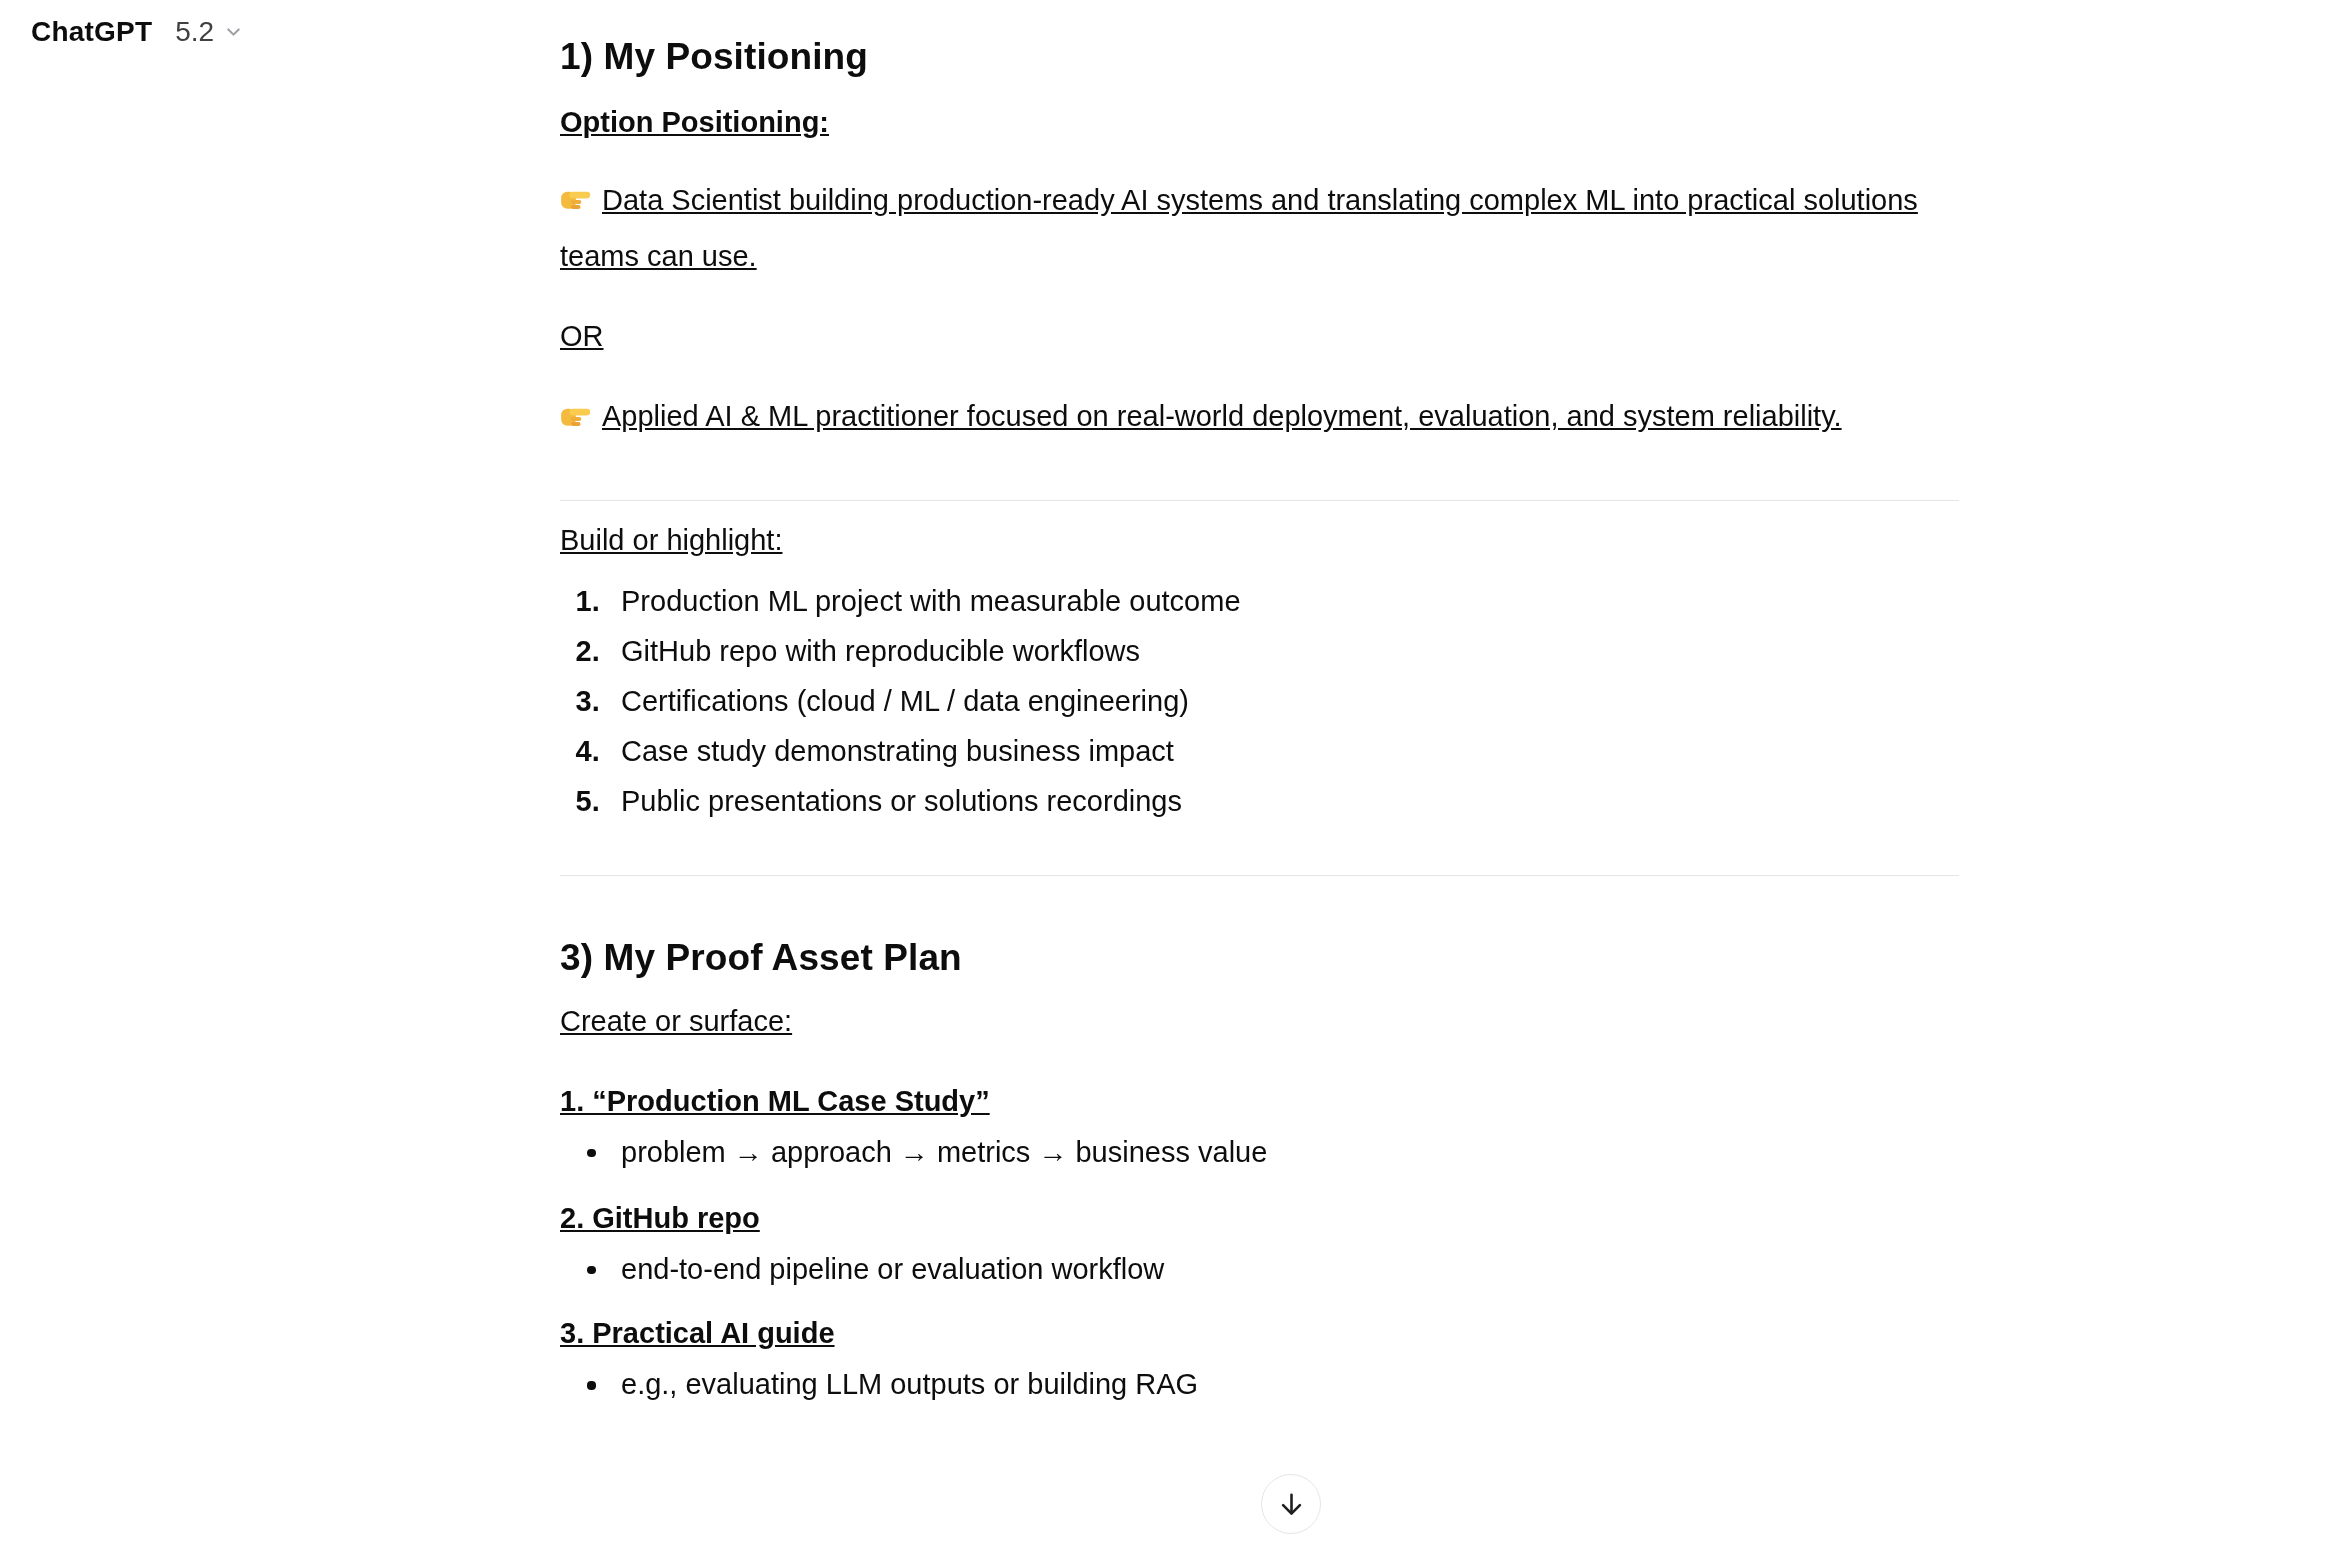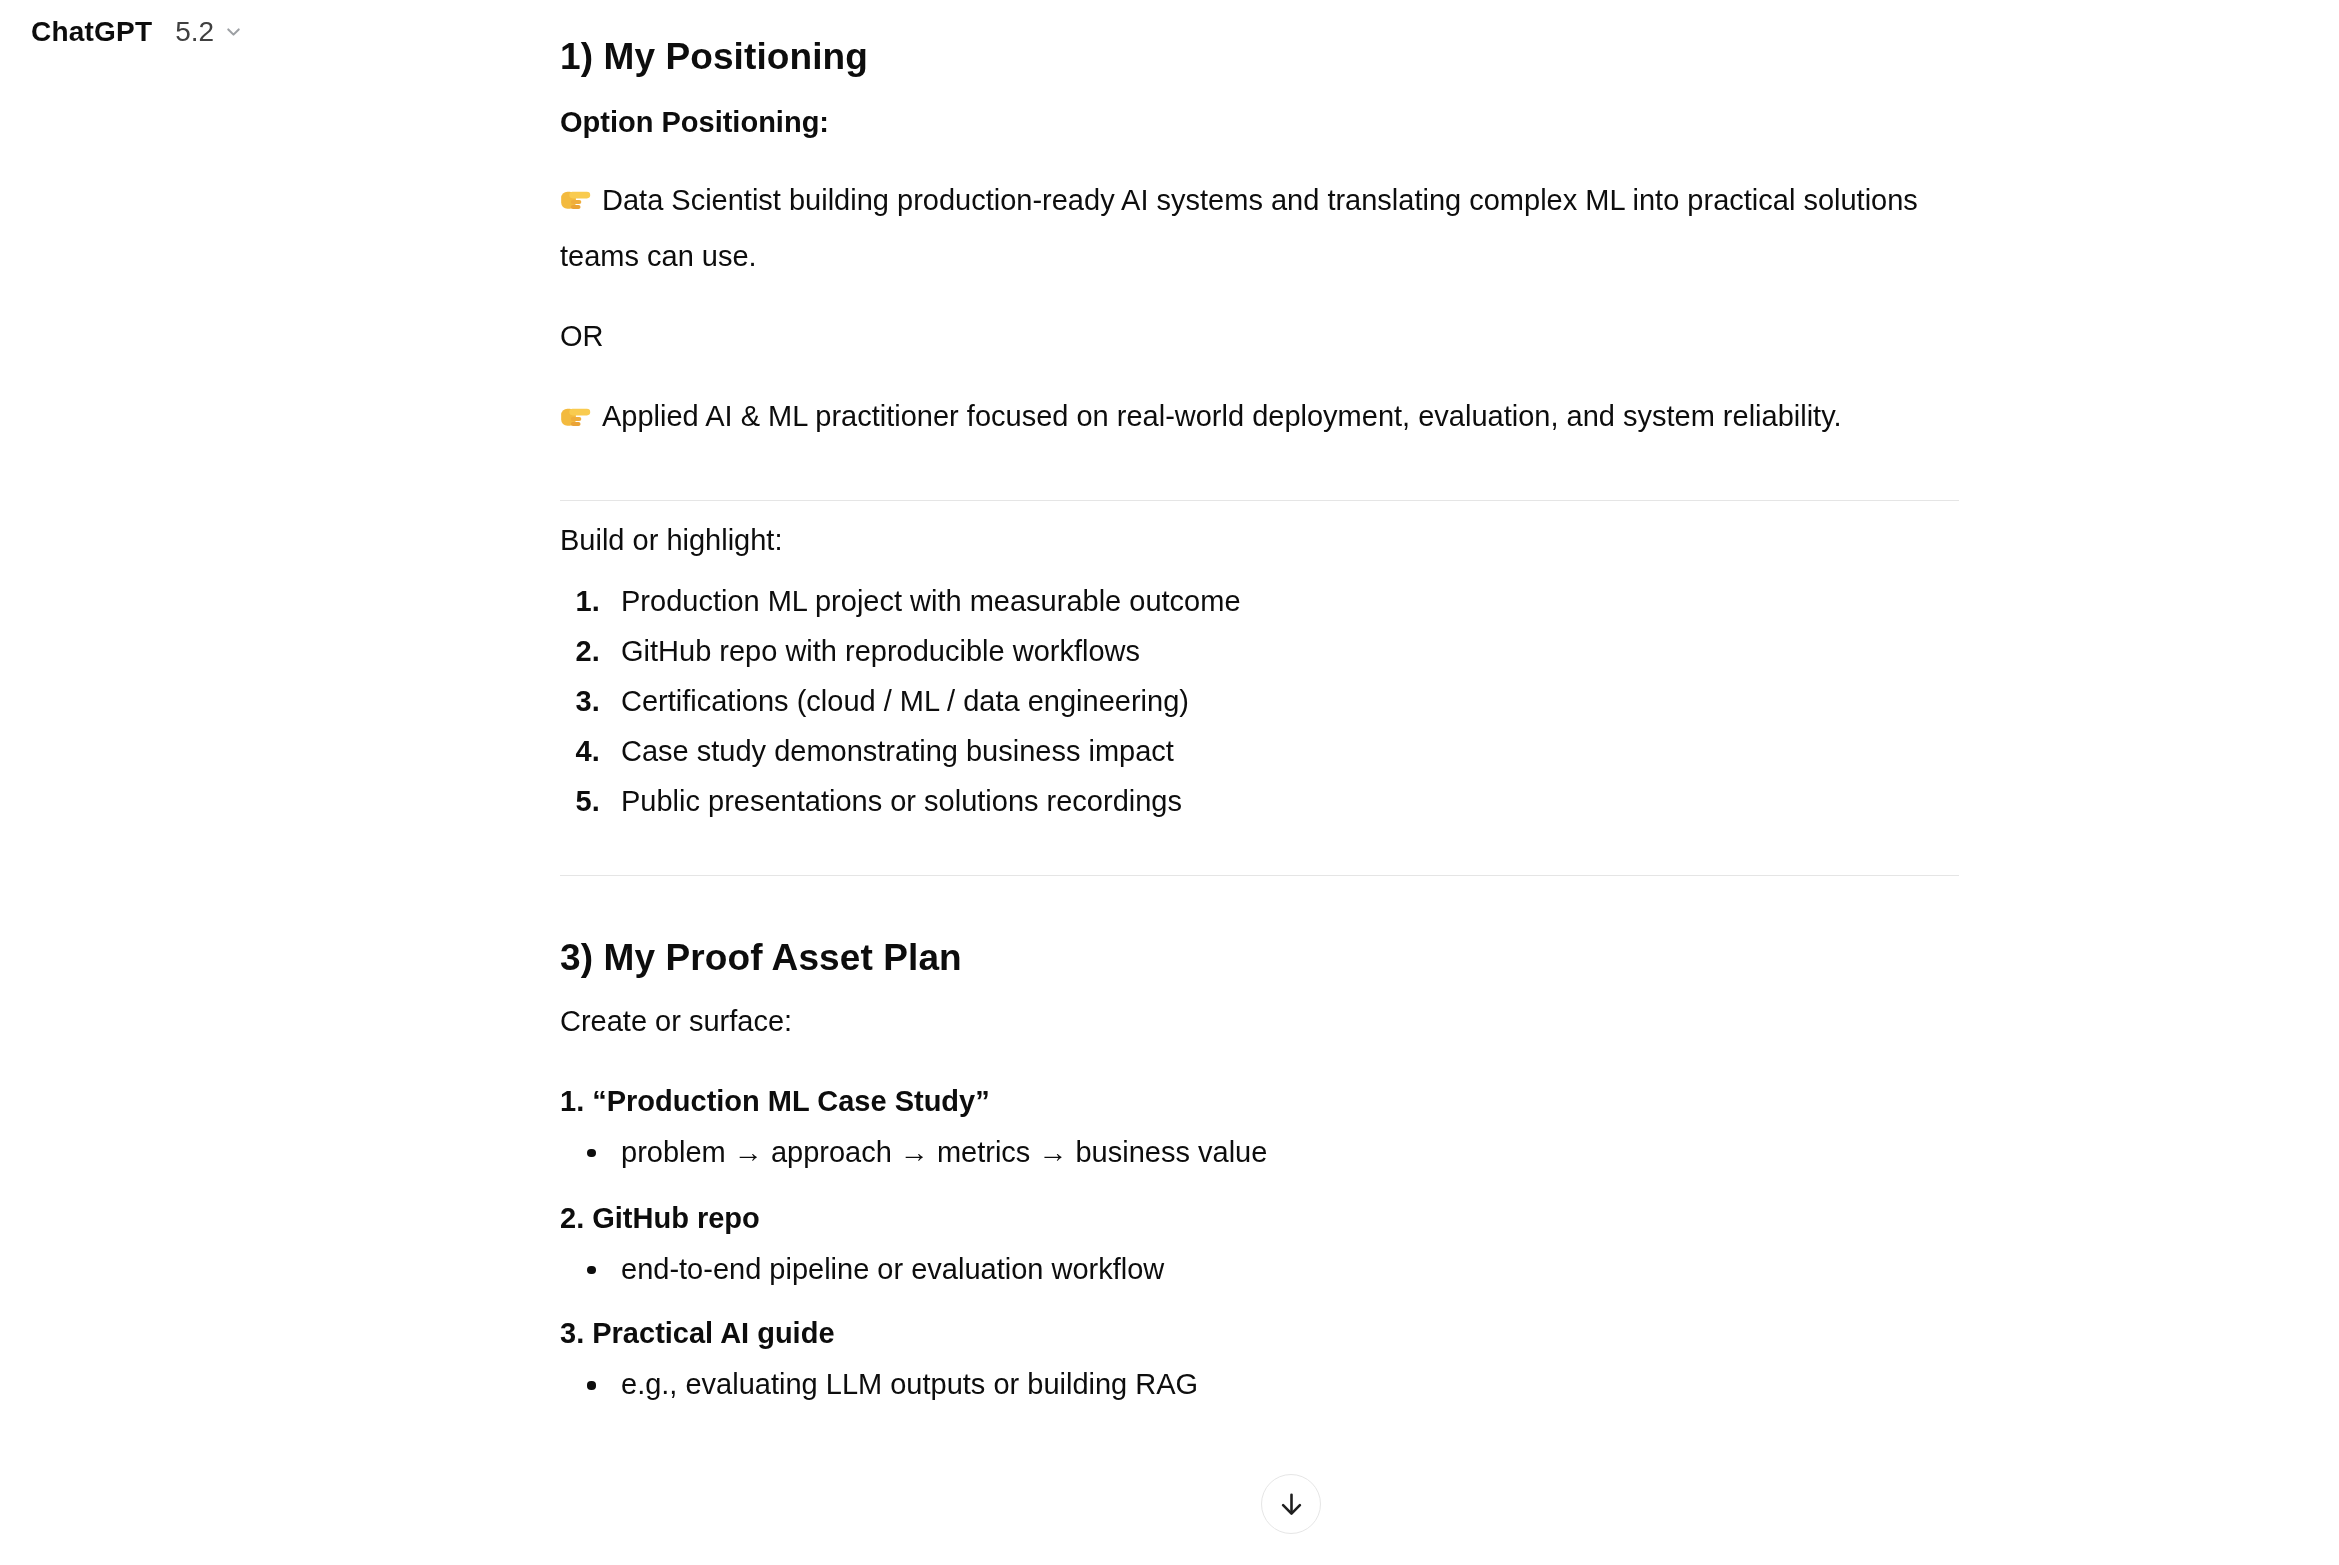--- a/index.html
+++ b/index.html
@@ -29,21 +29,21 @@
     width: 1399px;
     padding-top: 33px;
   }
   h3 {
     font-size: 37px; font-weight: 700;
     line-height: 48px; margin: 0;
     letter-spacing: 0.1px;
   }
   .p {
     font-size: 29px; font-weight: 400;
-    line-height: 51px; margin: 0;
+    line-height: 51px; margin: 0; text-decoration: underline;
   }
   .bold { font-weight: 700; }
 
   .mt8  { margin-top: 7.3px; }
   .mt15 { margin-top: 13.7px; }
   .mt16 { margin-top: 14.6px; }
   .mt17 { margin-top: 15.5px; }
   .mt30 { margin-top: 27.4px; }
   .mt32 { margin-top: 29px; }
   .mt57 { margin-top: 52px; }

